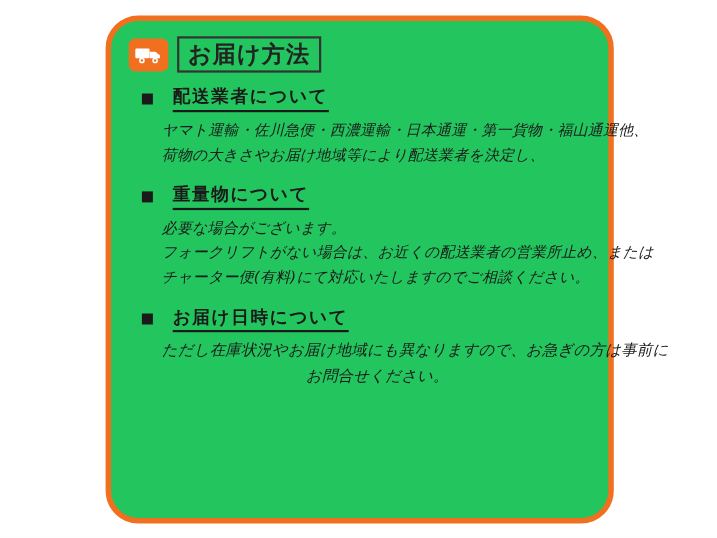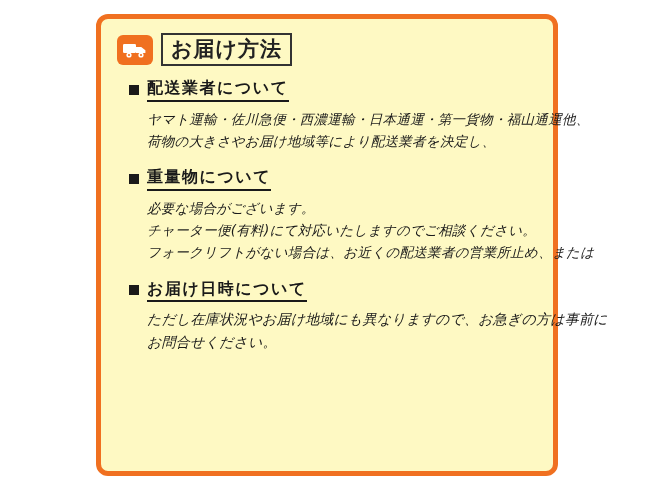--- a/index.html
+++ b/index.html
@@ -20,22 +20,22 @@
     background: #ffffff;
     box-sizing: border-box;
   }
   .frame {
     position: absolute;
     left: 96px;
     top: 14px;
     width: 462px;
     height: 462px;
     border: 5px solid #f07020;
-    border-radius: 12px;
-    background: #fef9c3;
+    border-radius: 30px;
+    background: #22c55e;
     box-sizing: border-box;
   }
   .title-row {
     position: absolute;
     left: 16px;
     top: 14px;
     display: flex;
     align-items: center;
     gap: 8px;
   }
@@ -63,25 +63,25 @@
     line-height: 1.15;
     white-space: nowrap;
   }
   .body {
     position: absolute;
     left: 28px;
     top: 58px;
     width: 410px;
   }
   .section { margin-bottom: 14px; }
-  .section:last-child { margin-bottom: 0; }
+  .section:last-child { margin-bottom: 0; text-align: center; }
   .sec-head {
     display: flex;
     align-items: center;
-    gap: 8px;
+    gap: 18px;
     margin-bottom: 6px;
   }
   .sq {
     width: 10px;
     height: 10px;
     background: #1a1a1a;
     flex: none;
     margin-top: 1px;
   }
   .sec-title {
@@ -139,22 +139,22 @@
         </div>
       </div>
 
       <div class="section">
         <div class="sec-head">
           <span class="sq"></span>
           <span class="sec-title">重量物について</span>
         </div>
         <div class="lines">
           <div class="line">必要な場合がございます。</div>
+          <div class="line">フォークリフトがない場合は、お近くの配送業者の営業所止め、または</div>
           <div class="line">チャーター便(有料)にて対応いたしますのでご相談ください。</div>
-          <div class="line">フォークリフトがない場合は、お近くの配送業者の営業所止め、または</div>
         </div>
       </div>
 
       <div class="section sec-delivery">
         <div class="sec-head">
           <span class="sq"></span>
           <span class="sec-title">お届け日時について</span>
         </div>
         <div class="lines">
           <div class="line">ただし在庫状況やお届け地域にも異なりますので、お急ぎの方は事前に</div>

